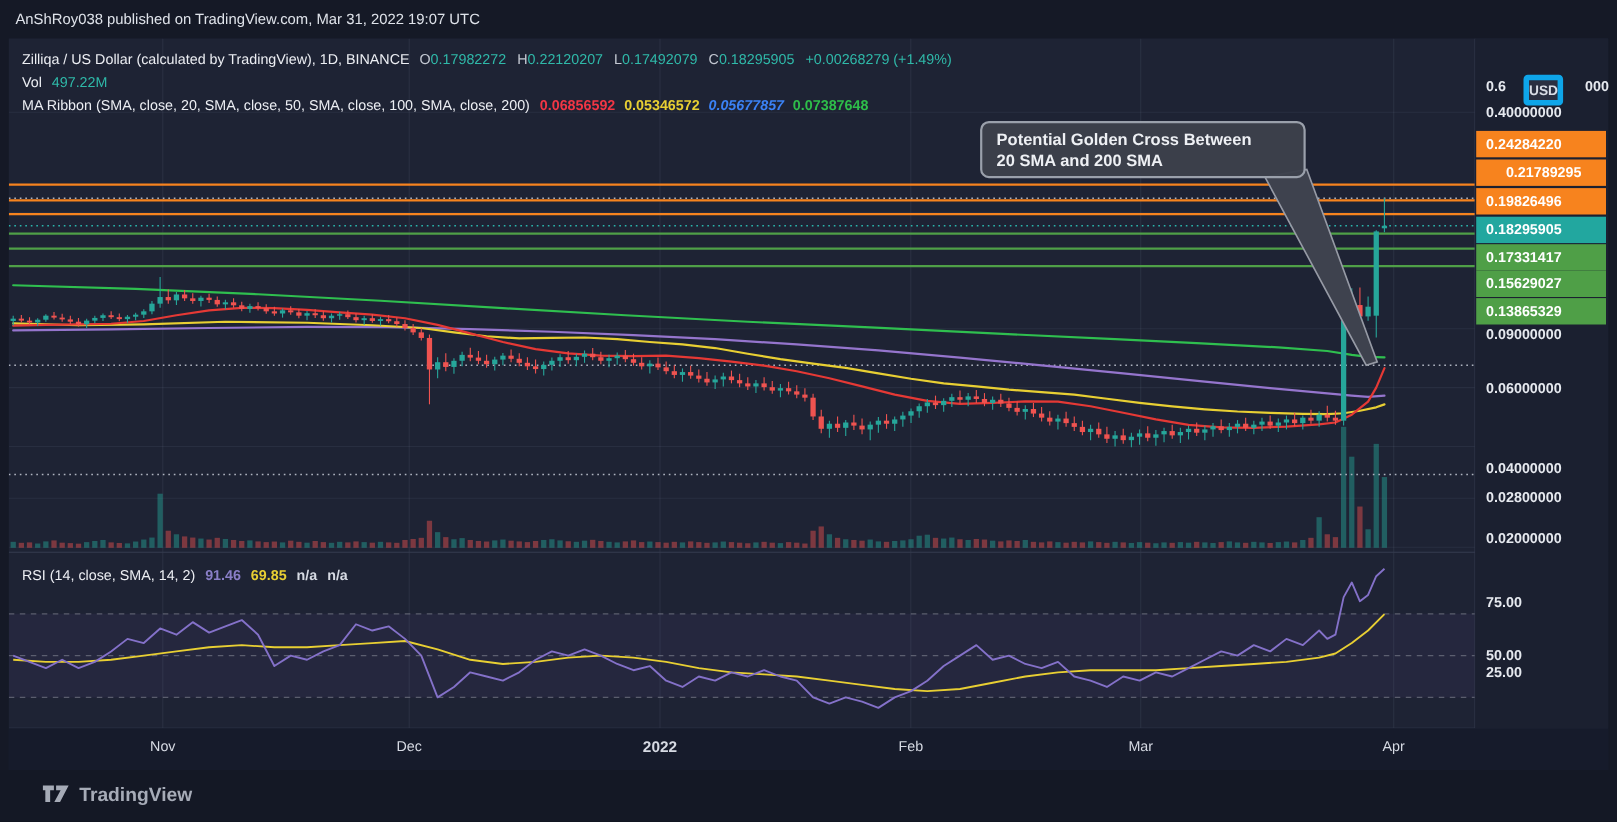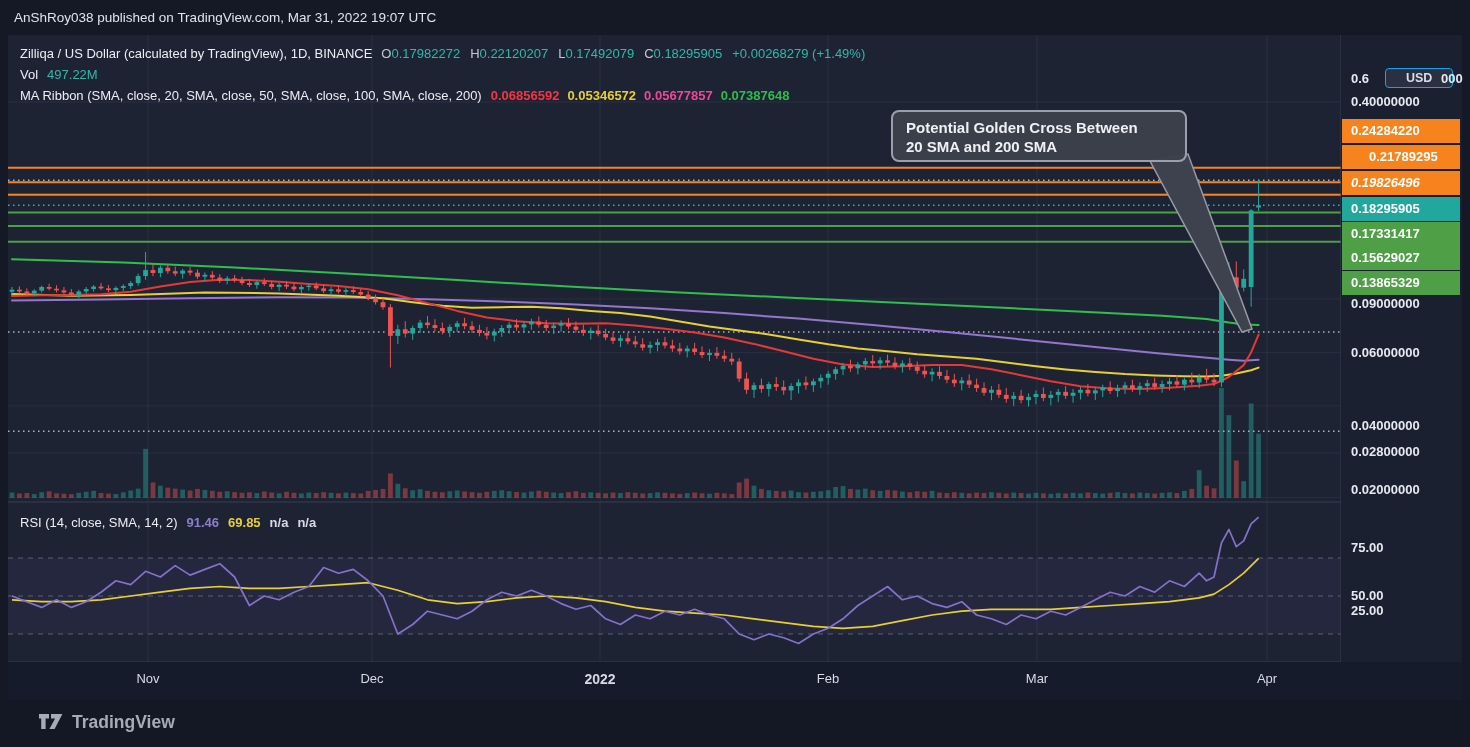--- a/index.html
+++ b/index.html
@@ -5,21 +5,21 @@
   html,body{margin:0;padding:0;background:#0f1219;}
   *{box-sizing:border-box;font-family:"Liberation Sans",sans-serif;}
   .stage{position:relative;width:1470px;height:747px;background:#151926;overflow:hidden;color:#d6dae3;}
   .top-note{position:absolute;left:14px;top:10px;font-size:13.5px;color:#dfe3ea;}
   .chart-area{position:absolute;left:8px;top:35px;width:1454px;height:665px;background:#1e2334;}
   #chart-svg{position:absolute;left:0;top:0;}
   .axis-col{position:absolute;left:1333px;top:0;width:121px;height:627px;background:#1b2030;}
   .time-strip{position:absolute;left:0;top:627px;width:1454px;height:38px;background:#161b2b;}
   .lbl{position:absolute;left:10px;height:16px;line-height:16px;font-size:13px;font-weight:bold;color:#e6e9ef;white-space:nowrap;}
   .badge{position:absolute;left:1px;width:118px;height:24px;line-height:24px;padding-left:9px;font-size:13px;font-weight:bold;color:#fff;white-space:nowrap;}
-  .usd-btn{position:absolute;left:44px;top:-3px;padding:2px 20px;font-size:12.5px;font-weight:bold;color:#d9dde6;background:#2a2f41;border:1px solid #0ea5e9;border-radius:4px;}
+  .usd-btn{position:absolute;left:44px;top:-3px;padding:2px 0;font-size:12.5px;font-weight:bold;color:#d9dde6;background:#2a2f41;border:5px solid #0ea5e9;border-radius:4px;}
   .usd-suffix{position:absolute;left:100px;top:0;font-size:13px;font-weight:bold;color:#e6e9ef;}
   .time-lbl{position:absolute;top:9px;transform:translateX(-50%);font-size:13px;color:#d6dae3;}
   .time-lbl.bold{font-size:14px;font-weight:bold;}
   .legend{position:absolute;left:12px;font-size:13px;white-space:nowrap;}
   .legend .row{display:flex;align-items:center;gap:9px;height:21px;}
   .lt{color:#eceef3;}
   .callout{position:absolute;left:883px;top:75px;width:296px;height:52px;background:rgba(60,64,75,0.97);border:2px solid #9aa0ab;border-radius:8px;padding:6px 13px;font-size:15px;font-weight:bold;color:#eef0f4;line-height:19px;z-index:5;}
   .footer{position:absolute;left:0;top:700px;width:1470px;height:47px;background:#141825;}
   .tv-brand{position:absolute;left:38px;top:12px;display:flex;align-items:flex-start;gap:8px;color:#a6abb7;font-size:17.5px;font-weight:bold;}
 </style>
@@ -591,21 +591,21 @@
       </div>
       <div class="row">
         <span class="lt">Vol</span>
         <span id="vol-value" style="color:#2fb9a9;">497.22M</span>
       </div>
       <div class="row">
         <span class="lt">MA Ribbon (SMA, close, 20, SMA, close, 50, SMA, close, 100, SMA, close, 200)</span>
         <span id="ma-vals" style="display:flex;gap:8px;font-weight:bold;">
             <span style="color: rgb(242, 54, 69);">0.06856592</span>
             <span style="color: rgb(232, 207, 51);">0.05346572</span>
-            <span style="color: #ec4899;">0.05677857</span>
+            <span style="color: #3b82f6; font-style: italic;">0.05677857</span>
             <span style="color: rgb(46, 189, 74);">0.07387648</span>
           </span>
       </div>
     </div>
 
     <div class="legend" style="top:477px;">
       <div class="row">
         <span class="lt">RSI (14, close, SMA, 14, 2)</span>
         <span id="rsi-vals" style="display:flex;gap:9px;font-weight:bold;">
             <span style="color: rgb(138, 127, 200);">91.46</span>
@@ -631,21 +631,21 @@
           <div class="lbl" style="top: 59px;">0.40000000</div>
           <div class="lbl" style="top: 261px;">0.09000000</div>
           <div class="lbl" style="top: 310px;">0.06000000</div>
           <div class="lbl" style="top: 363px; margin-top: 20px;">0.04000000</div>
           <div class="lbl" style="top: 409px;">0.02800000</div>
           <div class="lbl" style="top: 447px;">0.02000000</div>
         </div>
       <div id="price-badges">
           <div class="badge" style="top: 84px; background: rgb(247, 131, 30);">0.24284220</div>
           <div class="badge" style="top: 110px; background: rgb(247, 131, 30); padding-left: 27px;">0.21789295</div>
-          <div class="badge" style="top: 136px; background: rgb(247, 131, 30); font-style: italic;">0.19826496</div>
+          <div class="badge" style="top: 136px; background: rgb(247, 131, 30);">0.19826496</div>
           <div class="badge" style="top: 162px; background: rgb(34, 167, 159);">0.18295905</div>
           <div class="badge" style="top: 187px; background: rgb(79, 159, 71);">0.17331417</div>
           <div class="badge" style="top: 211px; background: rgb(79, 159, 71);">0.15629027</div>
           <div class="badge" style="top: 236px; background: rgb(79, 159, 71);">0.13865329</div>
         </div>
       <div id="rsi-labels">
           <div class="lbl" style="top: 505px;">75.00</div>
           <div class="lbl" style="top: 553px;">50.00</div>
           <div class="lbl" style="top: 568px;">25.00</div>
         </div>

